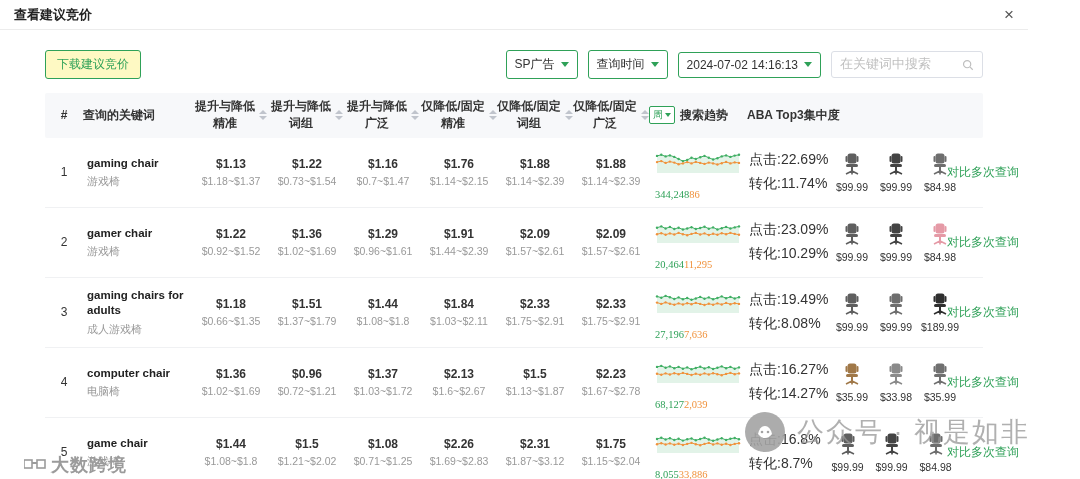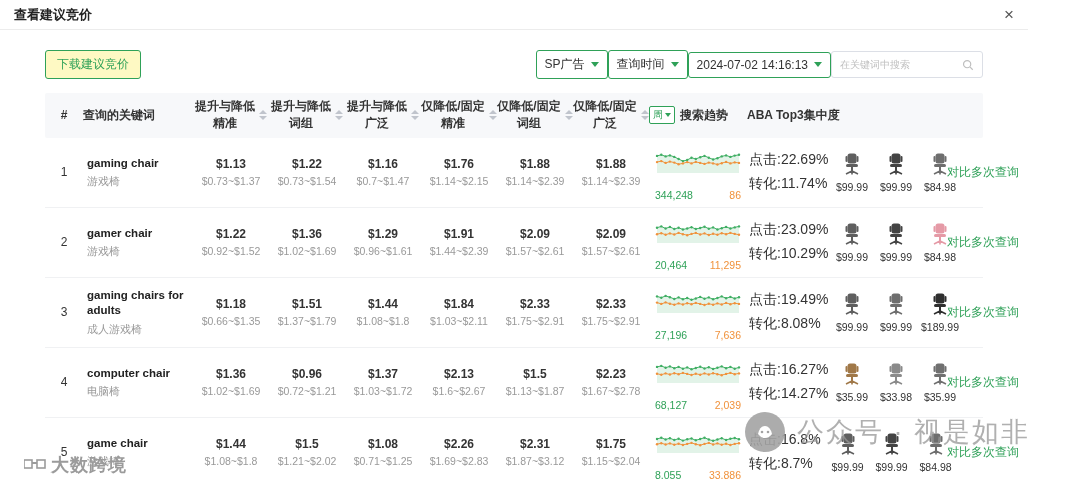--- a/index.html
+++ b/index.html
@@ -11,29 +11,29 @@
   .titlebar { height:30px; display:flex; align-items:center; justify-content:space-between;
     padding:0 14px; border-bottom:1px solid #ececec; }
   .titlebar .title { font-size:13px; font-weight:bold; color:#222; }
   .close { font-size:17px; color:#555; cursor:pointer; line-height:1; }
 
   
   .toolbar { display:flex; align-items:center; justify-content:space-between;
     margin:20px 45px 14px 45px; }
   .btn-download { font-size:12px; color:#2fa158; background:#fef9c3; border:1px solid #2fa158;
     border-radius:3px; padding:5px 11px; cursor:pointer; }
-  .toolbar-right { display:flex; align-items:center; }
+  .toolbar-right { display:flex; align-items:center; gap:10px; }
   .select { display:flex; align-items:center; gap:6px; border:1px solid #2fa158; color:#333;
     border-radius:3px; font-size:12px; padding:5px 8px; cursor:pointer; background:#fff; }
   .select .caret { width:0; height:0; border-left:4px solid transparent; border-right:4px solid transparent;
     border-top:5px solid #2fa158; }
   .searchbox { display:flex; align-items:center; border:1px solid #dcdfe6; border-radius:3px;
     padding:0 8px; height:27px; width:152px; background:#fff; }
-  .searchbox input { border:none; outline:none; flex:1; font-size:10px; color:#333; width:100px;
-    font-family:Liberation Sans, sans-serif; }
+  .searchbox input { border:none; outline:none; flex:1; font-size:13px; color:#333; width:100px;
+    font-family:Liberation Mono, monospace; }
   .searchbox input::placeholder { color:#bfbfbf; }
   .search-icon { width:12px; height:12px; flex:none; }
 
   
   .table { margin:0 45px; }
   .tr, .thead { display:grid;
     grid-template-columns:38px 110px 76px 76px 76px 76px 76px 76px 98px 200px 1fr;
     align-items:center; }
   .thead { background:#f7f8fa; min-height:40px; border-radius:2px; }
   .th { font-size:12px; color:#333; font-weight:bold; text-align:center;
@@ -54,21 +54,21 @@
   .tr { min-height:70px; border-bottom:1px solid #f0f1f3; }
   .td { font-size:12px; color:#333; text-align:center; }
   .td.idx { color:#333; }
   .td.kw { text-align:left; padding-left:4px; }
   .kw-en { font-size:11.5px; font-weight:bold; color:#222; line-height:1.35; }
   .kw-cn { font-size:11px; color:#999; margin-top:3px; }
   .bid-v { font-weight:bold; color:#333; font-size:12px; }
   .bid-r { font-size:10.5px; color:#999; margin-top:4px; }
 
   .td.trend { display:flex; flex-direction:column; align-items:center; }
-  .trend-nums { display:flex; justify-content:space-between; width:86px; font-size:10.5px; margin-top:15px; }
+  .trend-nums { display:flex; width:86px; font-size:10.5px; margin-top:15px;font-family:Liberation Serif, serif; }
   .trend-nums .g { color:#2fa158; }
   .trend-nums .o { color:#f0923c; }
 
   .td.aba { display:flex; align-items:center; gap:8px; text-align:left; padding-left:2px; }
   .metrics { font-size:14px; color:#333; line-height:1.7; white-space:nowrap; width:76px; }
   .products { display:flex; gap:6px; }
   .product { display:flex; flex-direction:column; align-items:center; width:38px; }
   .product .chair svg { width:24px; height:24px; }
   .product .price { font-size:10.5px; color:#333; margin-top:2px; white-space:nowrap; }
 
@@ -183,21 +183,21 @@
 
     <div id="tbody">
         <div class="tr">
           <div class="td idx">1</div>
           <div class="td kw">
             <div class="kw-en">gaming chair</div>
             <div class="kw-cn">游戏椅</div>
           </div>
           <div class="td bid">
             <div class="bid-v">$1.13</div>
-            <div class="bid-r">$0.73~$1.37</div>
+            <div class="bid-r">$1.18~$1.37</div>
           </div>
           <div class="td bid">
             <div class="bid-v">$1.22</div>
             <div class="bid-r">$0.73~$1.54</div>
           </div>
           <div class="td bid">
             <div class="bid-v">$1.16</div>
             <div class="bid-r">$0.7~$1.47</div>
           </div>
           <div class="td bid">

